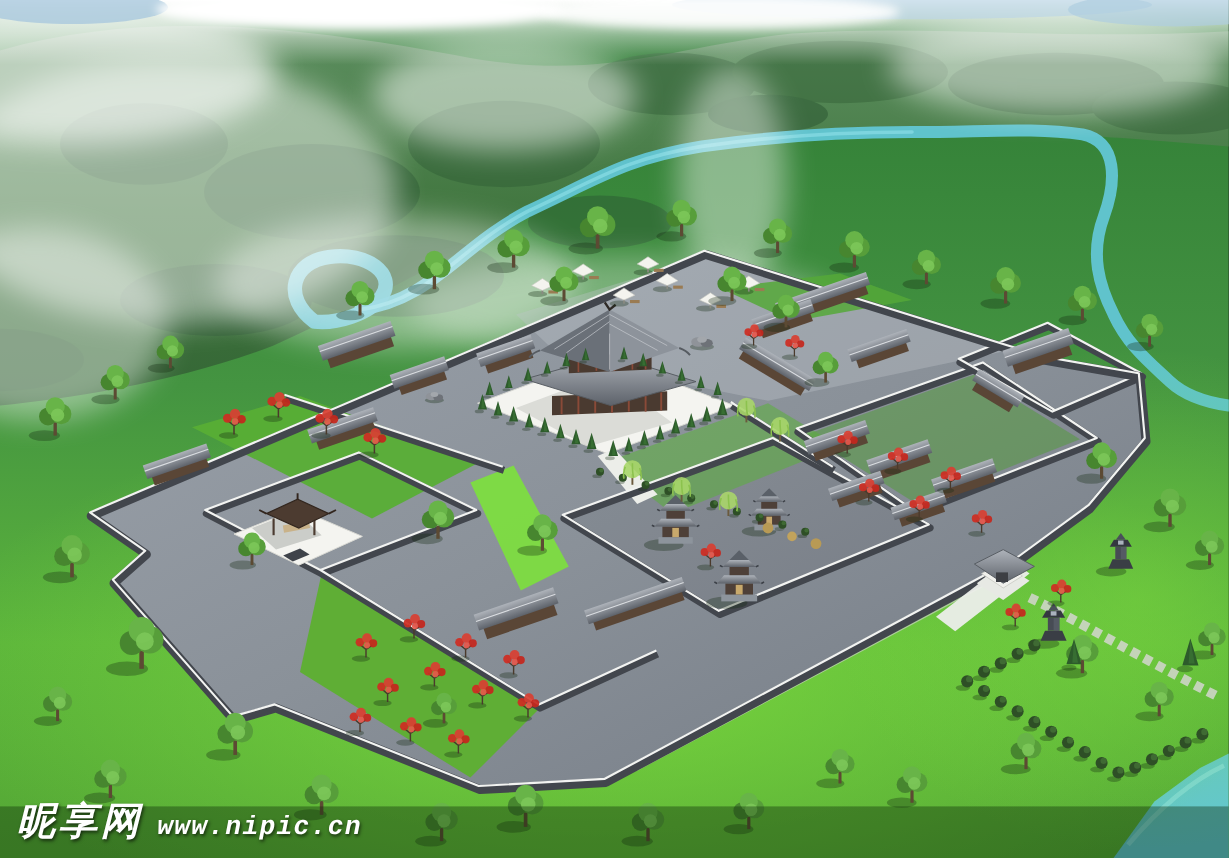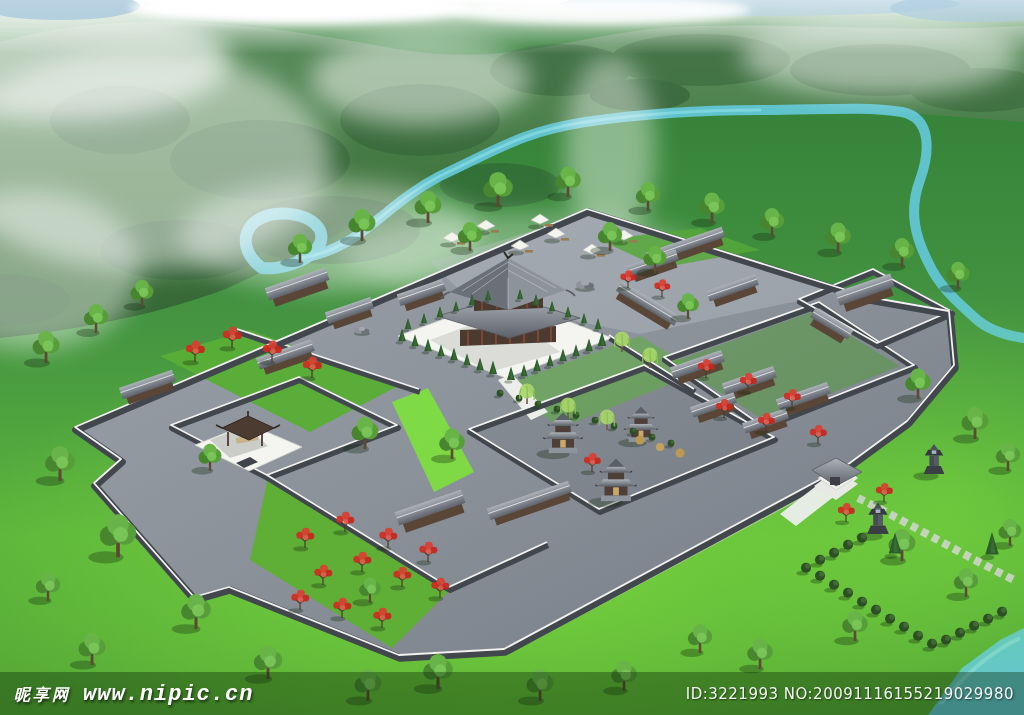--- a/index.html
+++ b/index.html
@@ -1,21 +1,21 @@
 <!DOCTYPE html>
 <html style="--sky: #cfe3ee; --cloud: #ffffff; --mountain: #47804d; --mountain_dark: #2f5c38; --plain: #3c8c3c; --lawn: #58b237; --lawn_bright: #79d63c; --river: #62c6d4; --river_deep: #3fafc0; --paving: #939aa3; --paving_dark: #6f7680; --wall: #42464d; --coping: #f2f3f1; --roof: #787e86; --roof_light: #b3b8bf; --roof_dark: #53585f; --wood: #5a4636; --platform: #f4f4f0; --conifer: #2d5b2b; --tree: #4d9038; --tree_light: #6cb84a; --blossom: #d43326; --shrub: #2e4f26; --stone: #3d4148; --shadow: rgba(20,40,15,0.32); --text: #ffffff;"><head>
 <meta charset="utf-8">
 <style>
   html,body{margin:0;padding:0;background:#222;}
   .stage{position:relative;width:1024px;height:715px;overflow:hidden;
          font-family:"DejaVu Sans","Liberation Sans",sans-serif;}
   .stage svg{display:block;width:1024px;height:715px;}
   .wm-left{position:absolute;left:14px;bottom:8px;display:flex;align-items:baseline;gap:12px;
            color:var(--text,#fff);text-shadow:1px 2px 3px rgba(0,0,0,.65);white-space:nowrap;}
-  .wm-left .logo{font-size:16px;font-weight:bold;letter-spacing:3px;font-style:italic;margin-top:28px;}
+  .wm-left .logo{font-size:32px;font-weight:bold;letter-spacing:3px;font-style:italic;margin-top:28px;}
   .wm-left .url{font-size:22px;font-weight:bold;font-style:italic;letter-spacing:1px;font-family:Liberation Mono, monospace;}
   .wm-right{position:absolute;right:10px;bottom:12px;font-size:15px;color:rgba(255,255,255,.95);
             text-shadow:1px 1px 2px rgba(0,0,0,.55);letter-spacing:.5px;white-space:nowrap;}
   
   .wallD{stroke:var(--wall);stroke-width:6;fill:none;stroke-linejoin:round;}
   .wallW{stroke:var(--coping);stroke-width:1.8;fill:none;stroke-linejoin:round;}
   .bwall{fill:var(--wood);}
   .ridge{stroke:#dadde1;stroke-width:.9;}
   .shad{fill:var(--shadow);}
   .platform{fill:var(--platform);stroke:#d9d9d3;stroke-width:.8;}
@@ -561,14 +561,13 @@
         <use href="#conif" transform="translate(992 556) scale(1.5)"></use>
   </g>
 
   <rect x="0" y="672" width="1024" height="43" fill="#0a2808" opacity=".38"></rect>
 </svg>
 
 <div class="wm-left">
   <span class="logo">昵享网</span>
   <span class="url">www.nipic.cn</span>
 </div>
-<div class="wm-right">ID:3221993 NO:20091116155219029980</div>
 </div>
 
 </body></html>

